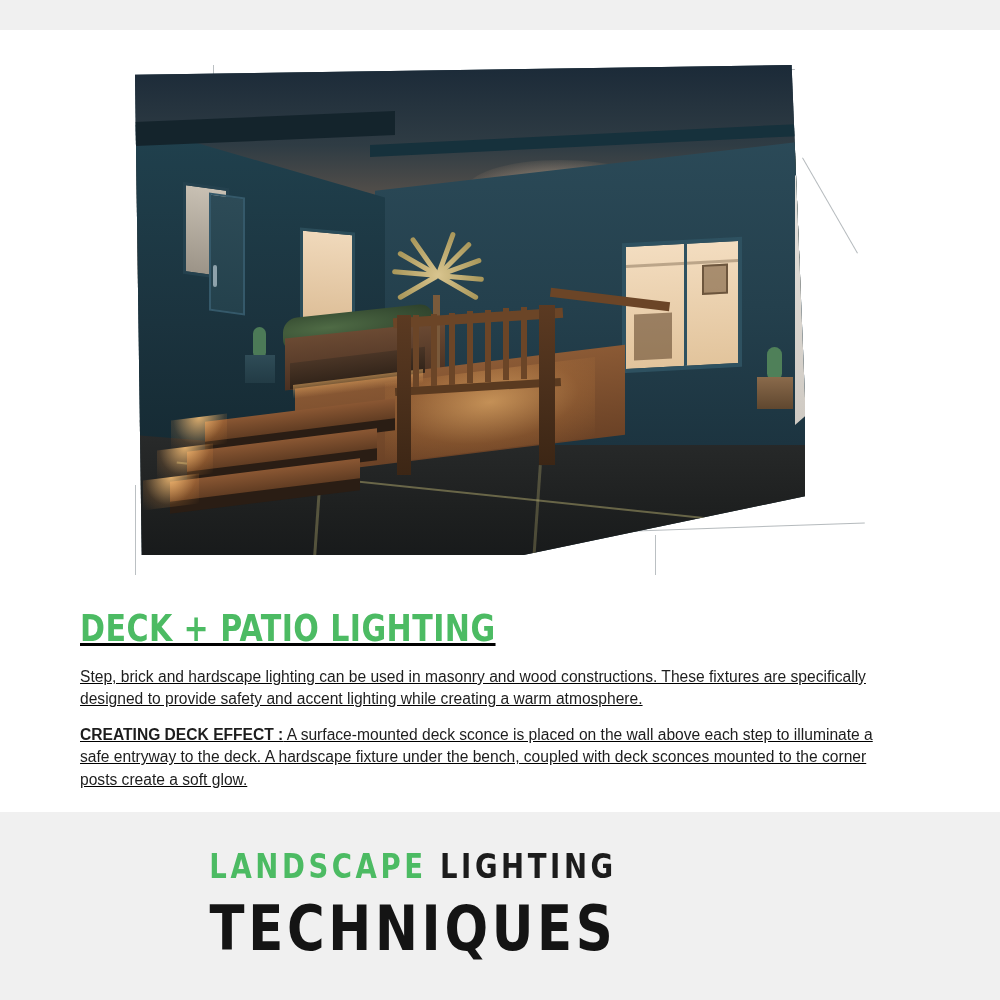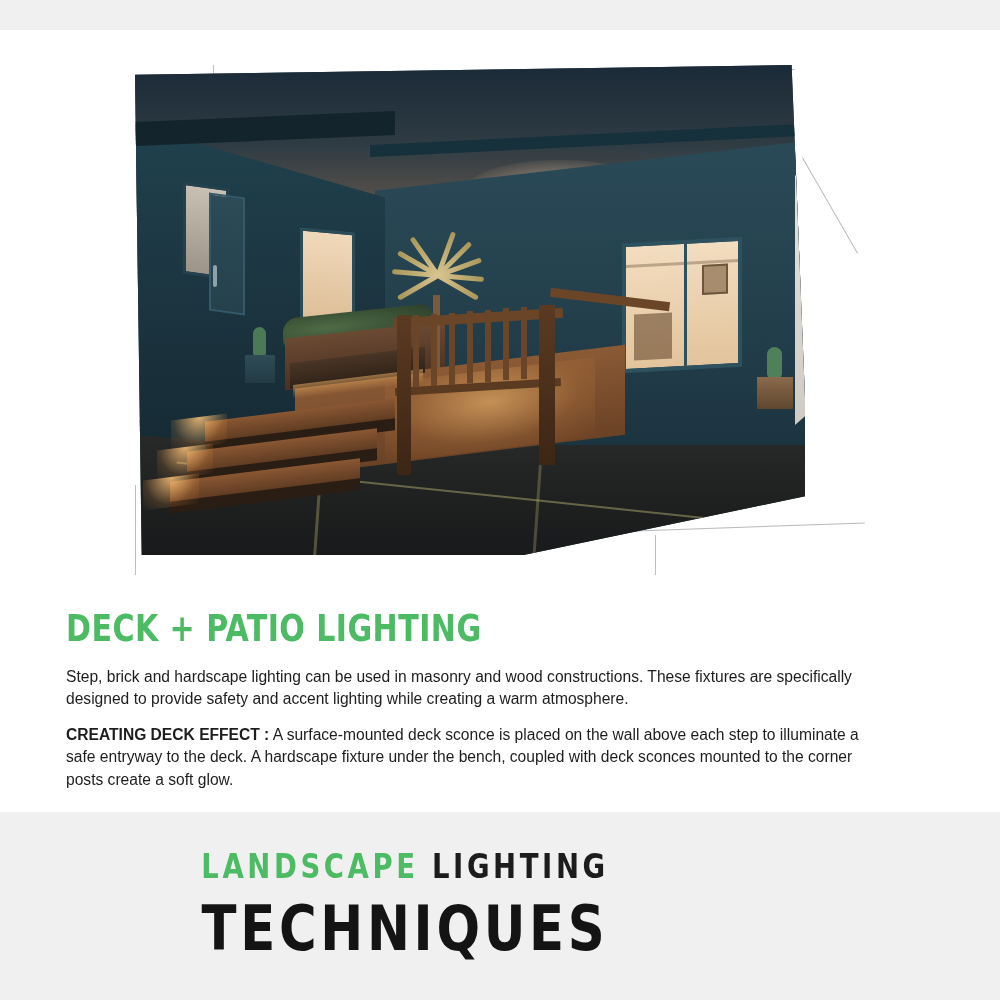--- a/index.html
+++ b/index.html
@@ -277,21 +277,21 @@
   
   .cline {
     position: absolute;
     background: rgba(120,130,135,0.55);
     height: 1px;
   }
 
   
   .content {
     position: absolute;
-    left: 66px; top: 606px; width: 830px;
+    left: 80px; top: 606px; width: 830px; text-decoration: underline;
   }
   .headline {
     font-family: "DejaVu Sans Condensed", "Liberation Sans Narrow", "Liberation Sans", sans-serif;
     font-weight: bold;
     font-size: 38px;
     letter-spacing: 0.5px;
     color: #4cbb63;
     margin: 0 0 16px 0;
     transform: scaleX(0.88);
     transform-origin: left center;
@@ -305,21 +305,21 @@
   }
   .para b { font-weight: bold; }
 
   
   .footer {
     position: absolute;
     left: 0; bottom: 0; width: 1000px; height: 188px;
     background: #f0f0f0;
   }
   .footer-inner {
-    position: absolute; left: 0; top: 34px; width: 810px;
+    position: absolute; left: 8px; top: 34px; width: 810px;
     text-align: center;
   }
   .f-line1 {
     font-family: "DejaVu Sans Condensed", "Liberation Sans Narrow", "Liberation Sans", sans-serif;
     font-size: 34px;
     font-weight: bold;
     letter-spacing: 4px;
     transform: scaleX(0.9);
   }
   .f-green { color: #4cbb63; }

